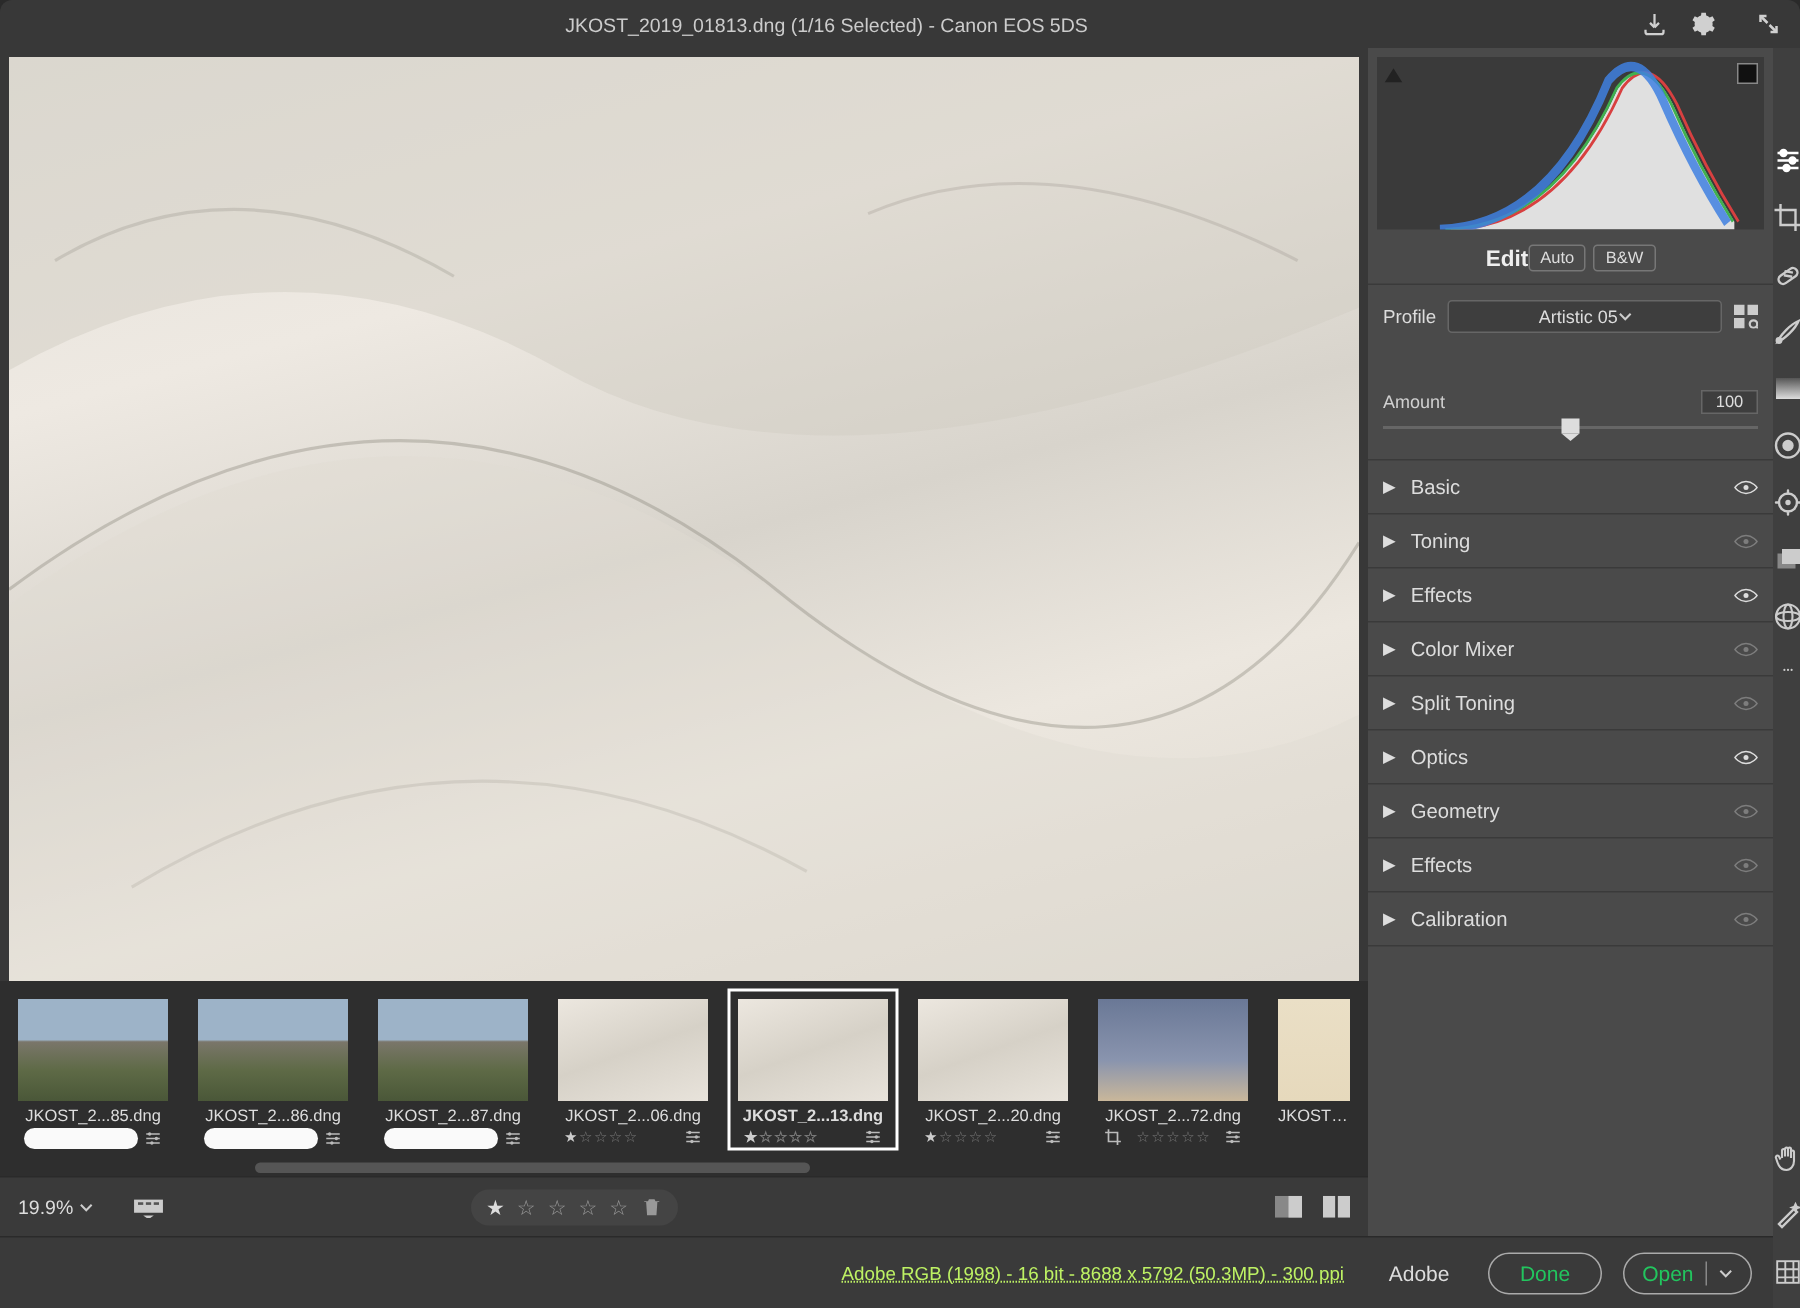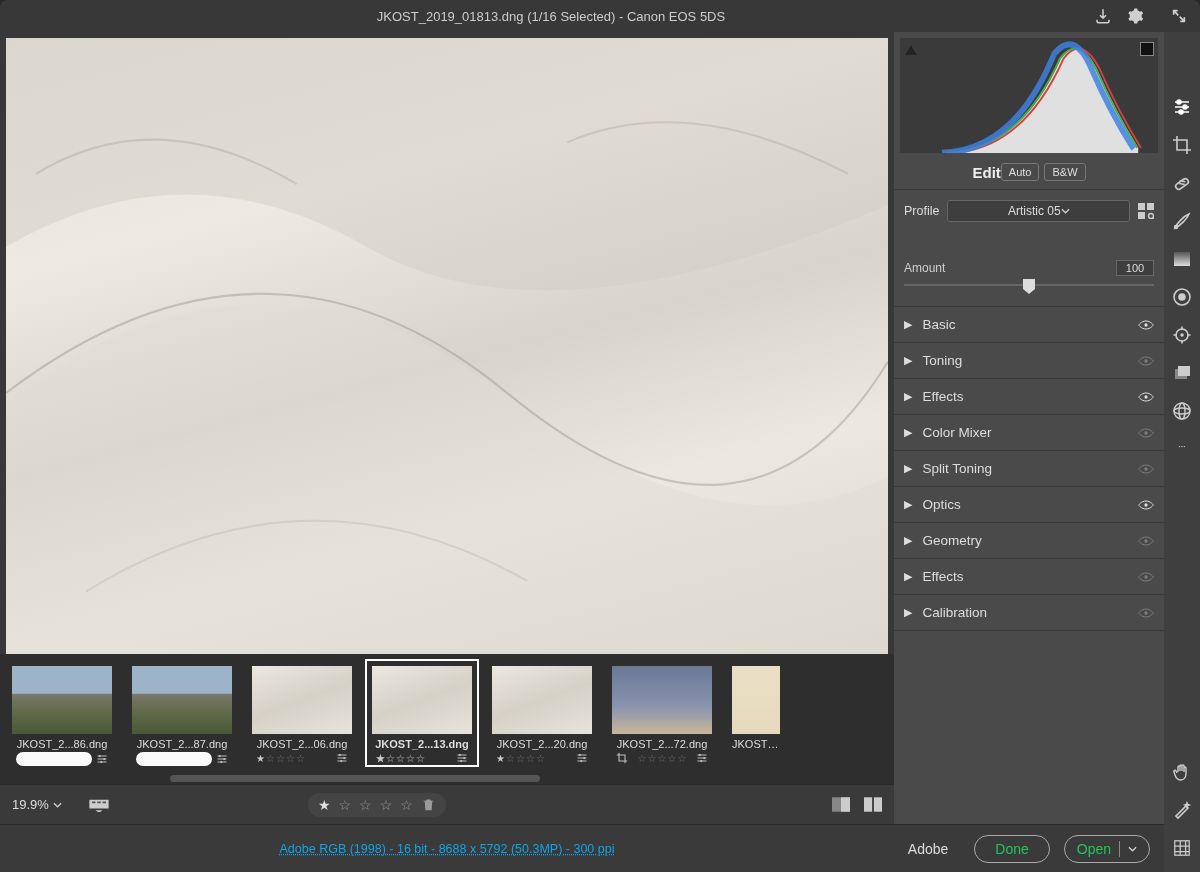--- a/index.html
+++ b/index.html
@@ -28,21 +28,21 @@
   .meta-stars { display:flex; gap:1px; color:#777; font-size:10px; }
   .meta-icon { width:12px; height:12px; color:#bbb; }
   .hscroll { position:absolute; bottom:2px; left:170px; width:370px; height:7px; background:#555; border-radius:4px; }
   .toolbar { height: 40px; background:#3a3a3a; display:flex; align-items:center; padding:0 12px; gap:10px; border-top:1px solid #2a2a2a; }
   .zoom { font-size:13px; color:#ddd; display:flex; align-items:center; gap:4px; }
   .rating-bar { margin:0 auto; display:flex; align-items:center; gap:8px; background:#444; padding:4px 10px; border-radius:13px; }
   .rating-bar .star { color:#999; font-size:14px; }
   .rating-bar .star.on { color:#ddd; }
   .compare-icons { display:flex; gap:14px; margin-left:auto; }
   .footer { height:48px; background:#3a3a3a; display:flex; align-items:center; padding:0 16px; gap:14px; border-top:1px solid #2a2a2a; }
-  .footer .info { flex:1; text-align:center; font-size:12.5px; color:#0ea5e9; text-decoration:underline dotted; }
+  .footer .info { flex:1; text-align:right; font-size:12.5px; color:#bef264; text-decoration:underline dotted; }
   .btn-text { color:#ddd; font-size:14px; padding:6px 12px; cursor:pointer; }
   .btn-pill { border:1px solid #aaa; border-radius:14px; padding:5px 20px; font-size:14px; color:#22c55e; cursor:pointer; }
   .btn-pill.split { padding:5px 12px; display:flex; align-items:center; gap:6px; }
   .btn-pill.split .divider { width:1px; height:16px; background:#888; margin:0 2px; }
 
   .edit-panel { width: 270px; background:#4a4a4a; display:flex; flex-direction:column; }
   .histogram-box { height: 115px; background:#3a3a3a; margin:6px 6px 0 6px; position:relative; display:flex; align-items:flex-end; justify-content:center; }
   .histogram-box .clip { position:absolute; top:4px; width:14px; height:14px; }
   .histogram-box .clip.left { left:4px; }
   .histogram-box .clip.right { right:4px; border:1px solid #888; background:#111;}
@@ -115,20 +115,35 @@
           <path d="M80 530 Q300 400 520 520" fill="none" stroke="rgba(150,145,135,.22)" stroke-width="2"></path>
         </svg>
       </div>
     </div>
 
     <div class="filmstrip">
       <div class="film-track" id="film-track">
           <div class="thumb">
     <div class="thumb-box">
       <div class="thumb-img" style="background:linear-gradient(#9db3c8 0%, #9db3c8 40%, #7a766a 42%, #5e6a46 70%, #4a5738 100%)"></div>
+      <div class="thumb-label">JKOST_2...85.dng</div>
+      <div class="thumb-meta">
+                <div class="pill"></div>
+            <svg class="meta-icon" viewBox="0 0 16 16">
+                  <path d="M2 4h12M2 8h12M2 12h12" stroke="#bbb" stroke-width="1.5"></path>
+                  <circle cx="5" cy="4" r="1.5" fill="#bbb"></circle>
+                  <circle cx="11" cy="8" r="1.5" fill="#bbb"></circle>
+                  <circle cx="7" cy="12" r="1.5" fill="#bbb"></circle>
+                </svg>
+              </div>
+    </div>
+          </div>
+          <div class="thumb">
+    <div class="thumb-box">
+      <div class="thumb-img" style="background:linear-gradient(#9db3c8 0%, #9db3c8 40%, #7a766a 42%, #5e6a46 70%, #4a5738 100%)"></div>
       <div class="thumb-label">JKOST_2...86.dng</div>
       <div class="thumb-meta">
                 <div class="pill"></div>
             <svg class="meta-icon" viewBox="0 0 16 16">
                   <path d="M2 4h12M2 8h12M2 12h12" stroke="#bbb" stroke-width="1.5"></path>
                   <circle cx="5" cy="4" r="1.5" fill="#bbb"></circle>
                   <circle cx="11" cy="8" r="1.5" fill="#bbb"></circle>
                   <circle cx="7" cy="12" r="1.5" fill="#bbb"></circle>
                 </svg>
               </div>

